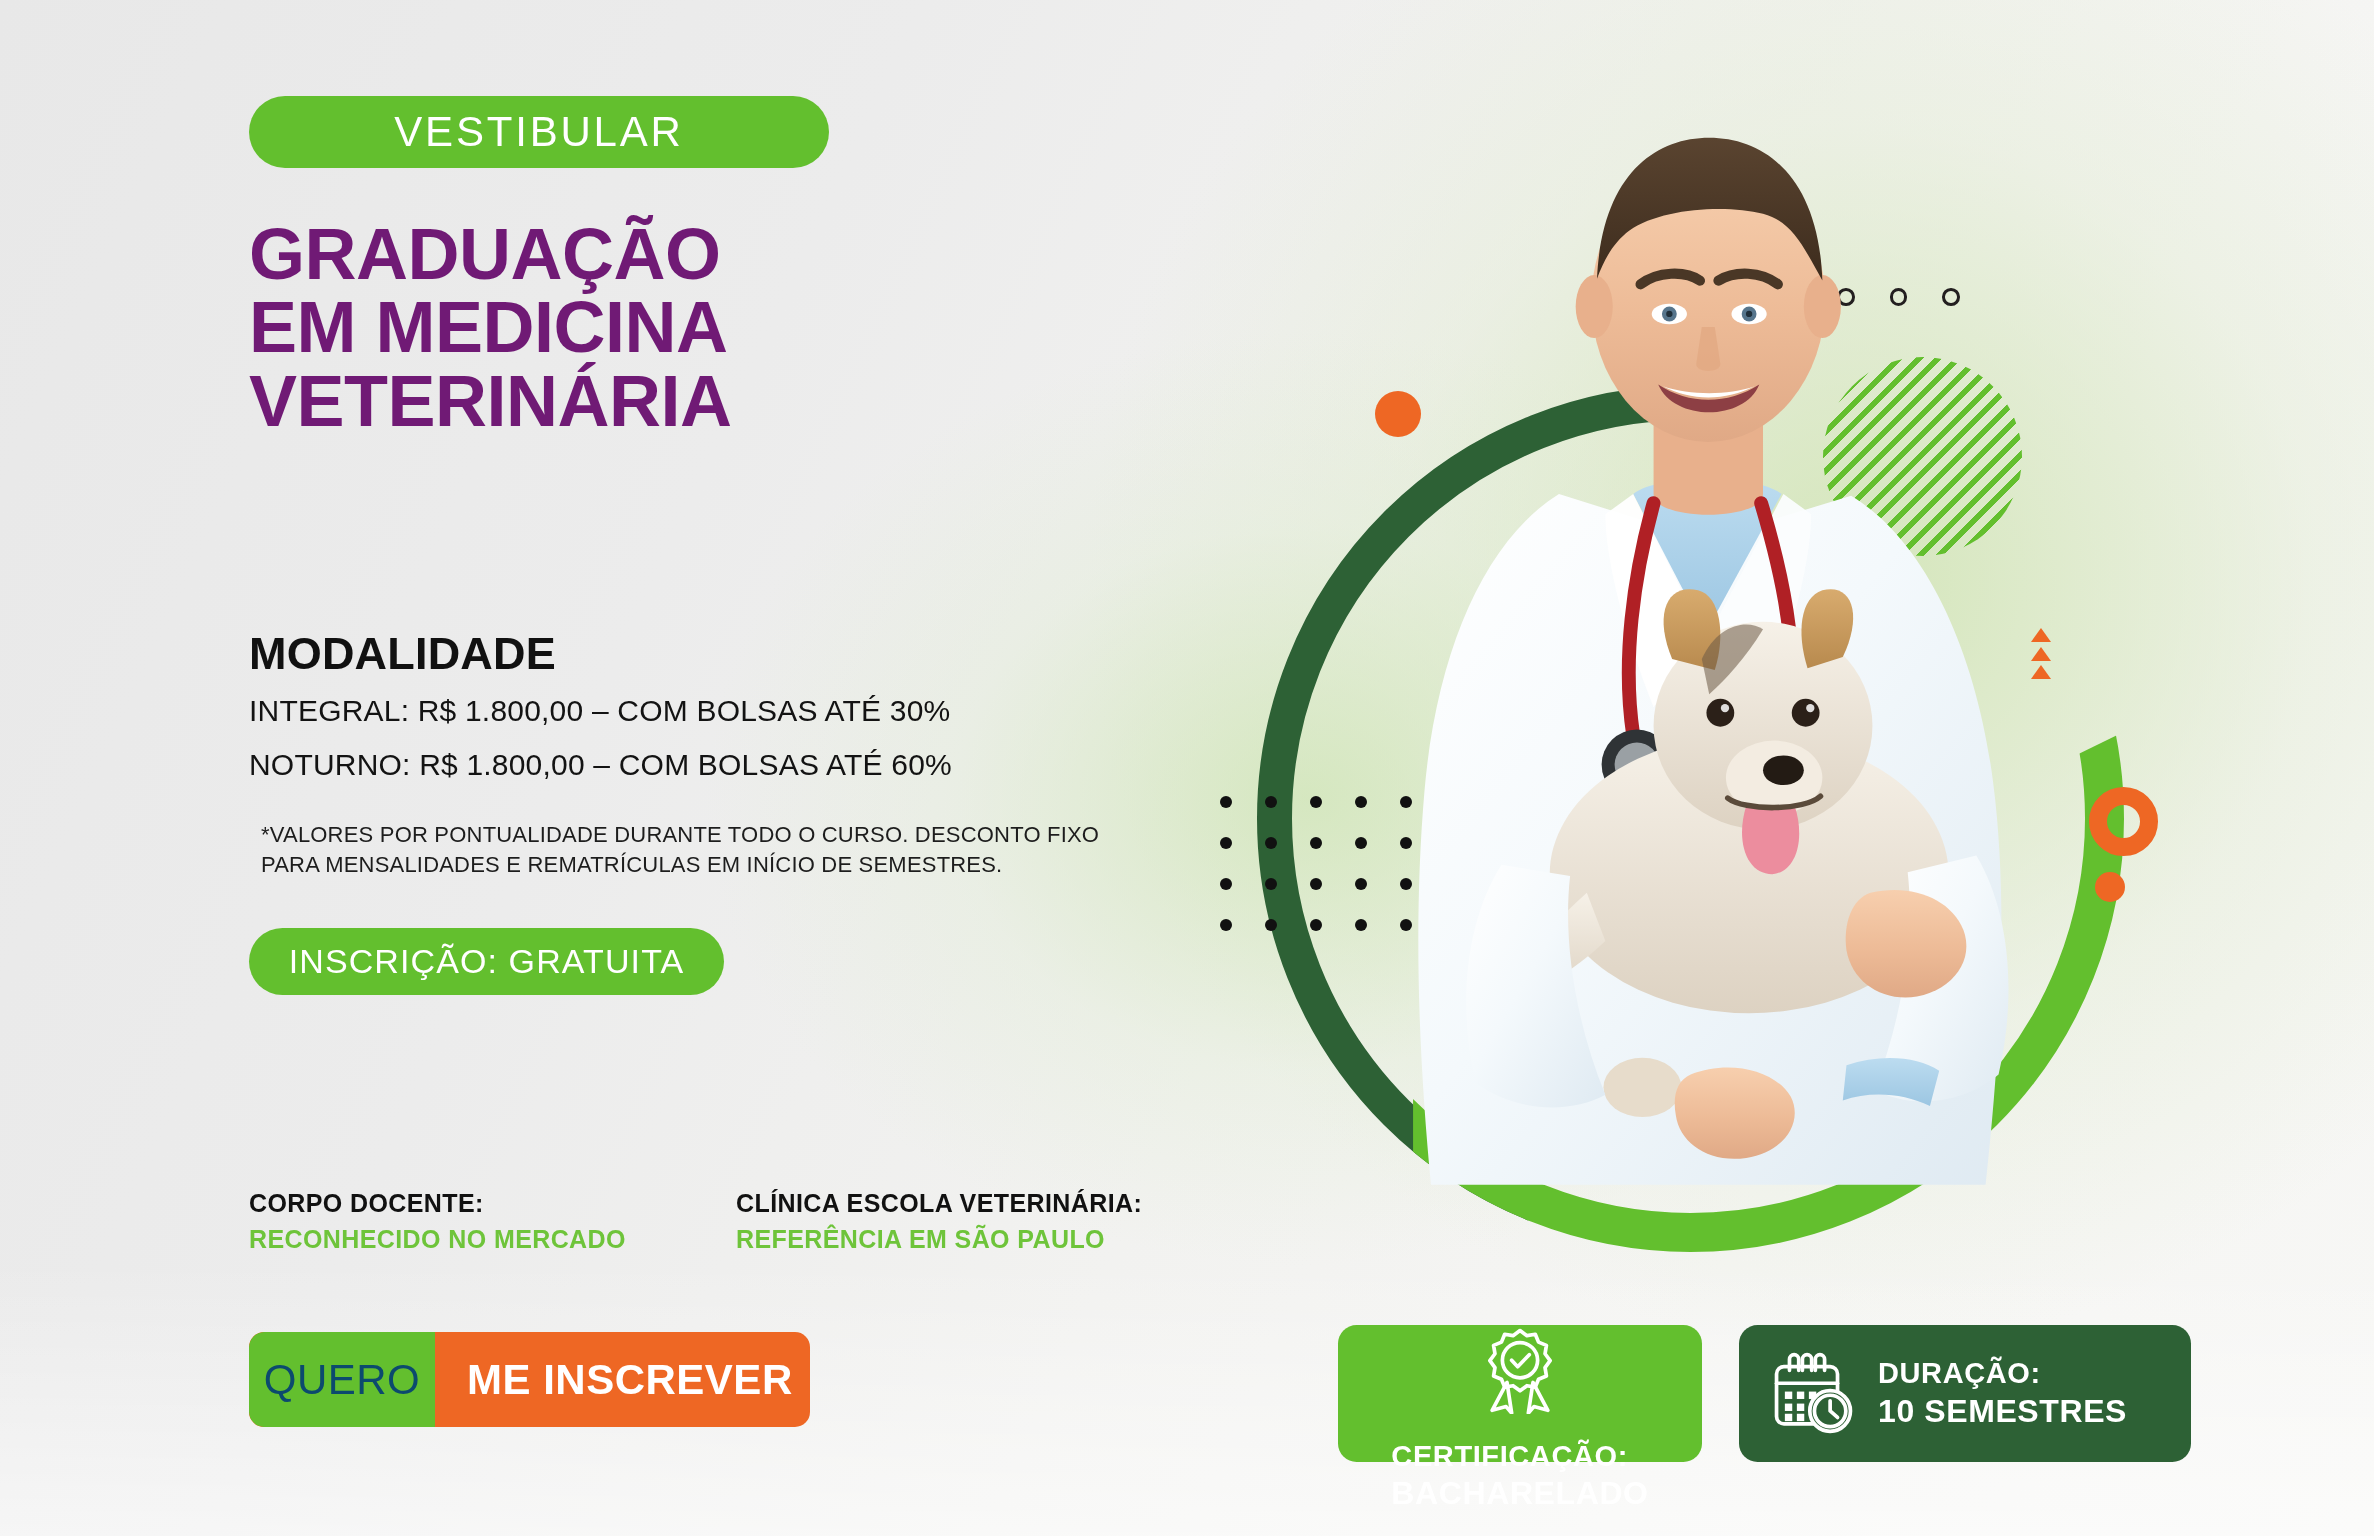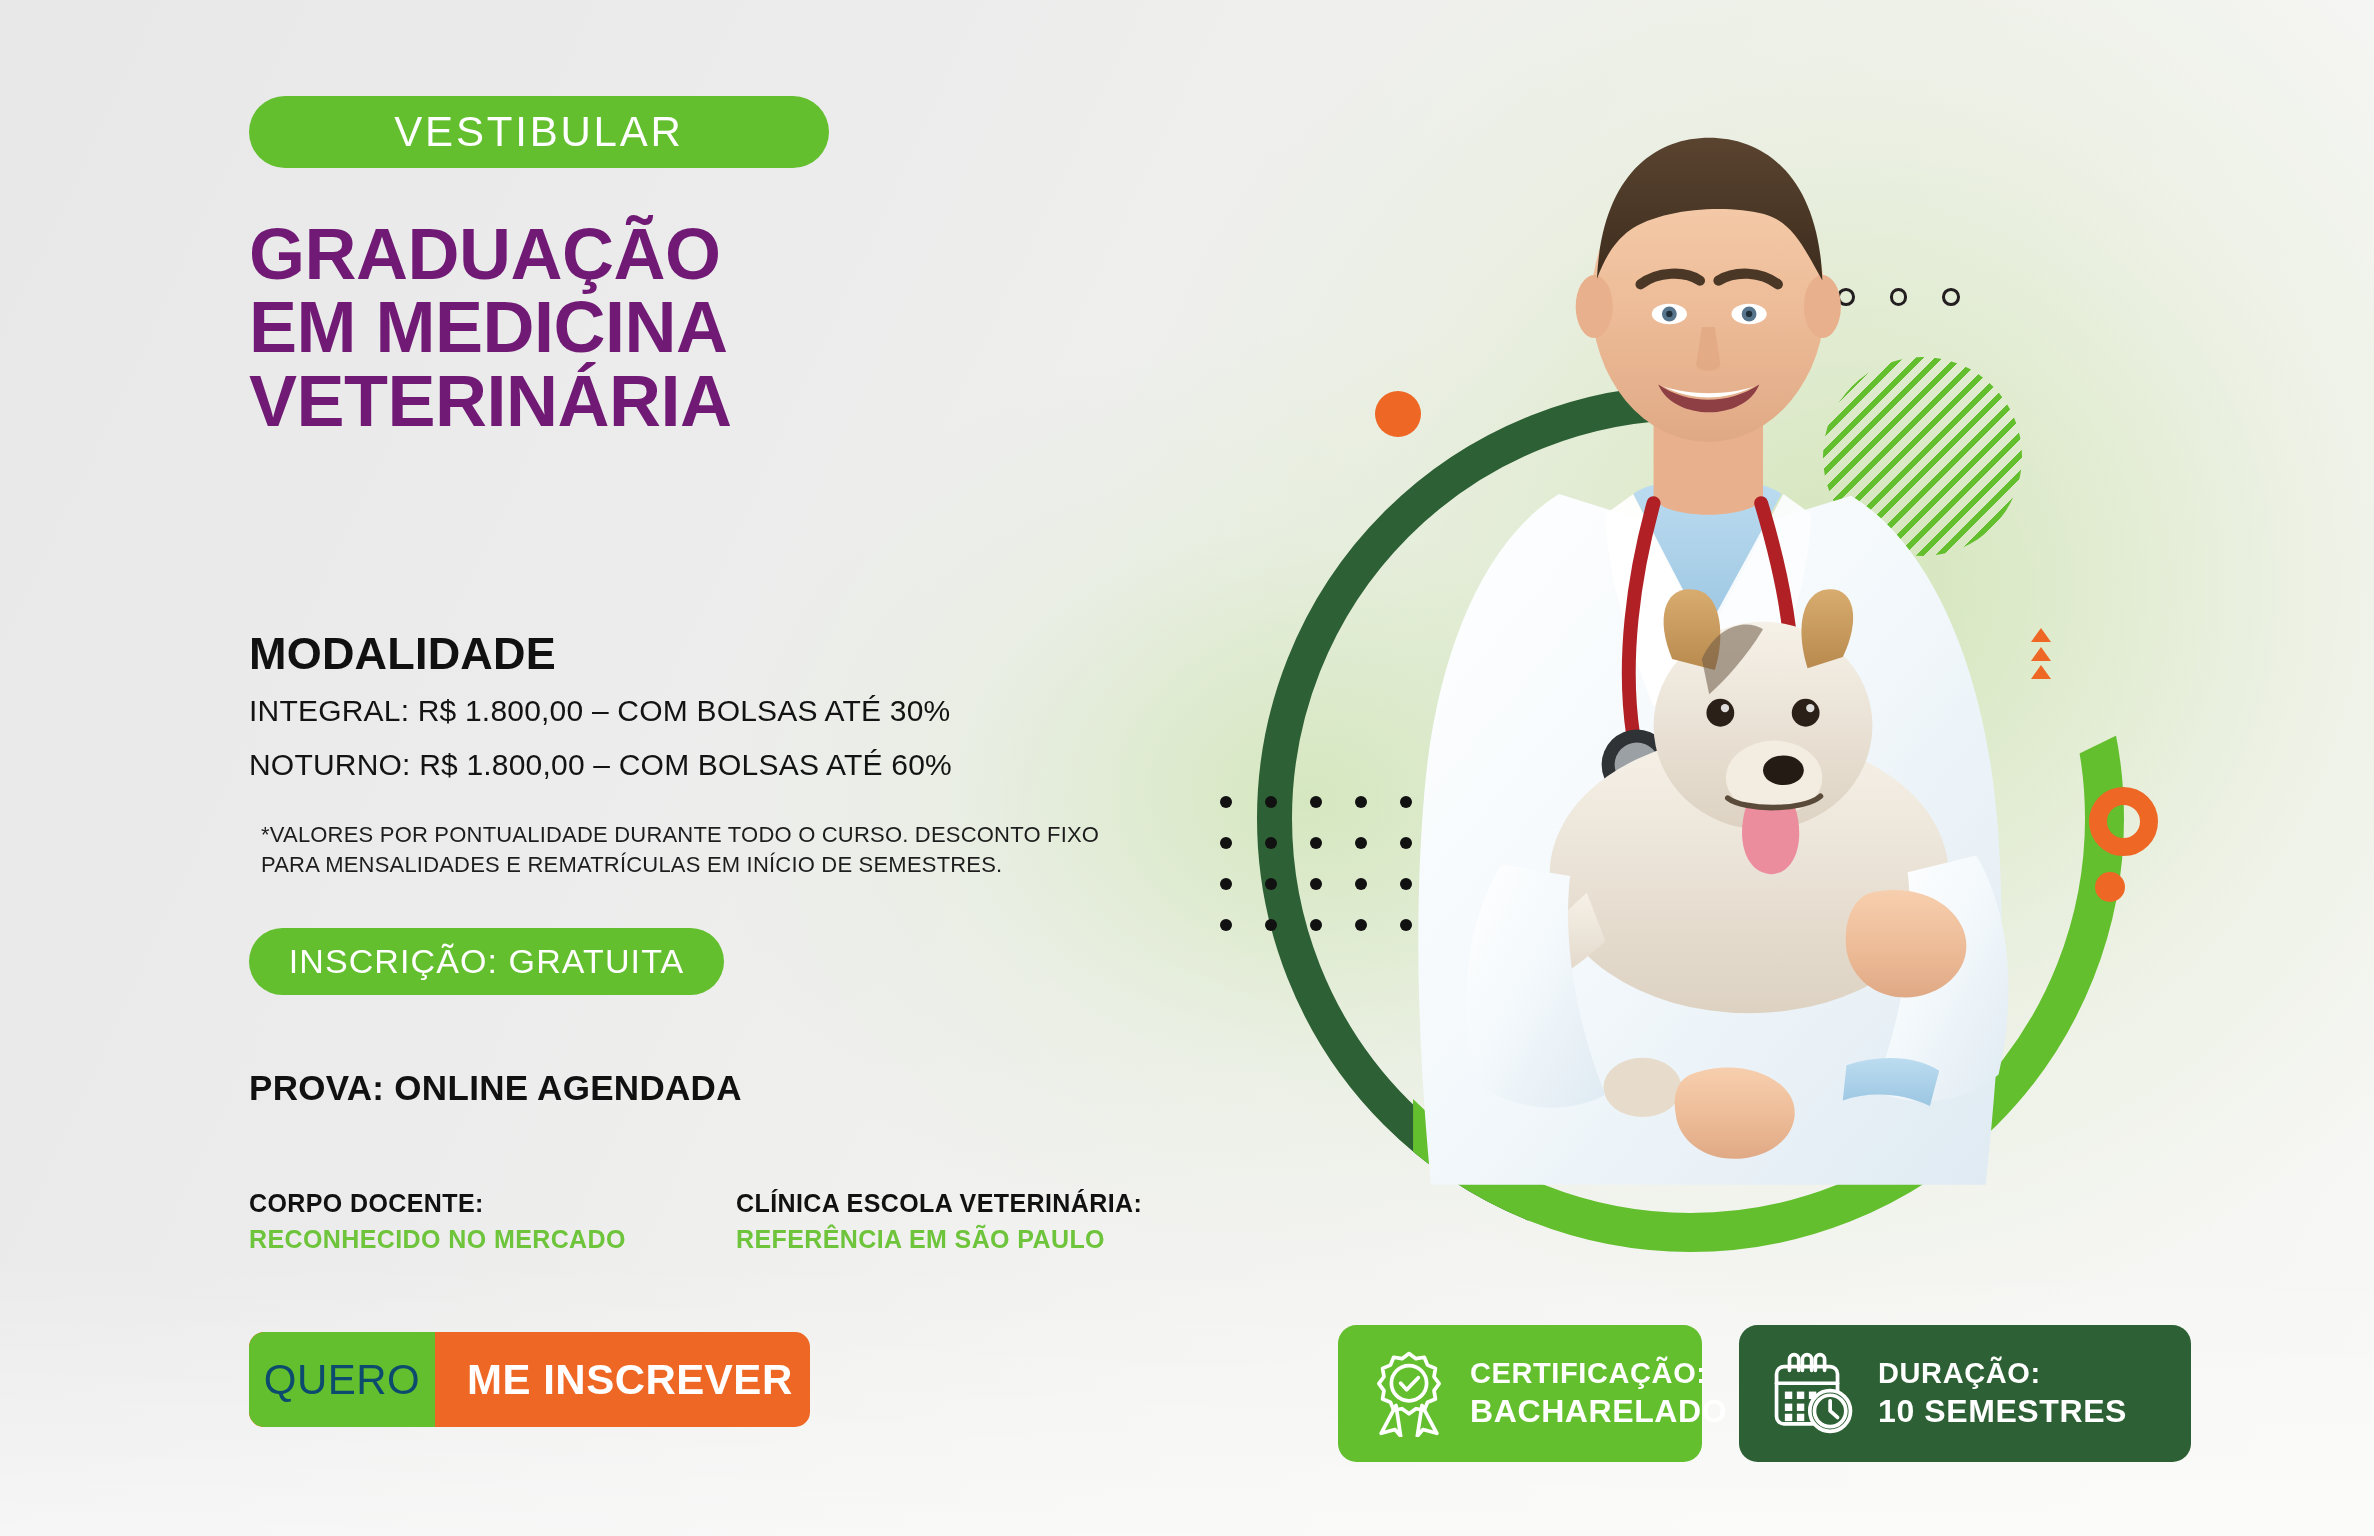--- a/index.html
+++ b/index.html
@@ -182,21 +182,21 @@
   .photo{
     position:absolute; left:121px; top:58px; width:770px; height:1150px;
   }
 
   
   .badge{
     position:absolute; top:1325px; height:137px; border-radius:18.6px;
     display:flex; align-items:center; gap:22px; padding:0 32px;
     color:#fff;
   }
-  #badge-certificacao{ left:1338px; width:364px; background:#63bf2e; }
+  #badge-certificacao{ left:1338px; width:364px; background:#63bf2e;flex-direction:column; }
   #badge-duracao    { left:1739px; width:452px; background:#2d6135; }
   .badge .bg-txt{ line-height:1.22; }
   .badge .bg-label{ display:block; font-size:29px; font-weight:700; letter-spacing:0.6px; }
   .badge .bg-value{ display:block; font-size:32px; font-weight:800; letter-spacing:0.6px; }
   .badge-icon{ flex:0 0 auto; }
 </style>
 </head>
 <body>
 
 <div class="bg-base"></div>
@@ -368,21 +368,20 @@
   <div class="price-line" id="price-integral">INTEGRAL: R$ 1.800,00 – COM BOLSAS ATÉ 30%</div>
   <div class="price-line" id="price-noturno">NOTURNO: R$ 1.800,00 – COM BOLSAS ATÉ 60%</div>
 
   <div class="disclaimer">
     <span>*VALORES POR PONTUALIDADE DURANTE TODO O CURSO. DESCONTO FIXO</span>
     <span>PARA MENSALIDADES E REMATRÍCULAS EM INÍCIO DE SEMESTRES.</span>
   </div>
 
   <div class="pill" id="inscricao-pill">INSCRIÇÃO: GRATUITA</div>
 
-  <div id="prova-line">PROVA: ONLINE AGENDADA</div>
 
   <div class="feature" id="feature-corpo">
     <span class="ft-label">CORPO DOCENTE:</span>
     <span class="ft-value">RECONHECIDO NO MERCADO</span>
   </div>
 
   <div class="feature" id="feature-clinica">
     <span class="ft-label">CLÍNICA ESCOLA VETERINÁRIA:</span>
     <span class="ft-value">REFERÊNCIA EM SÃO PAULO</span>
   </div>

